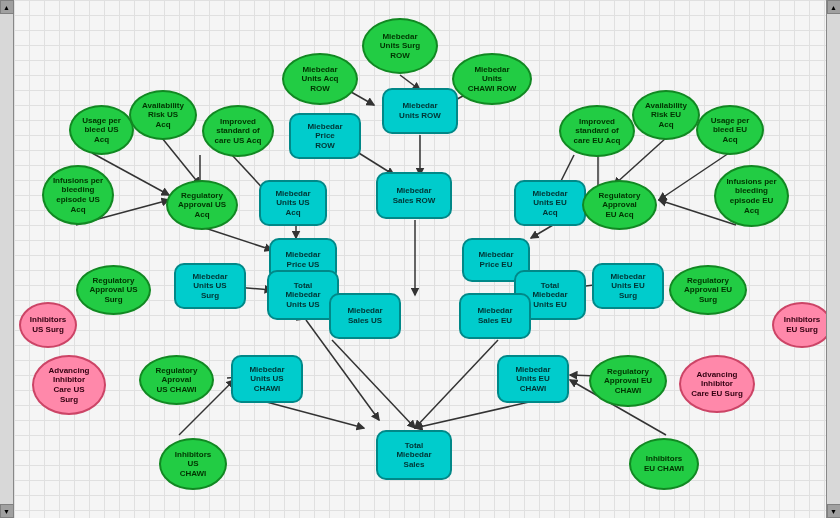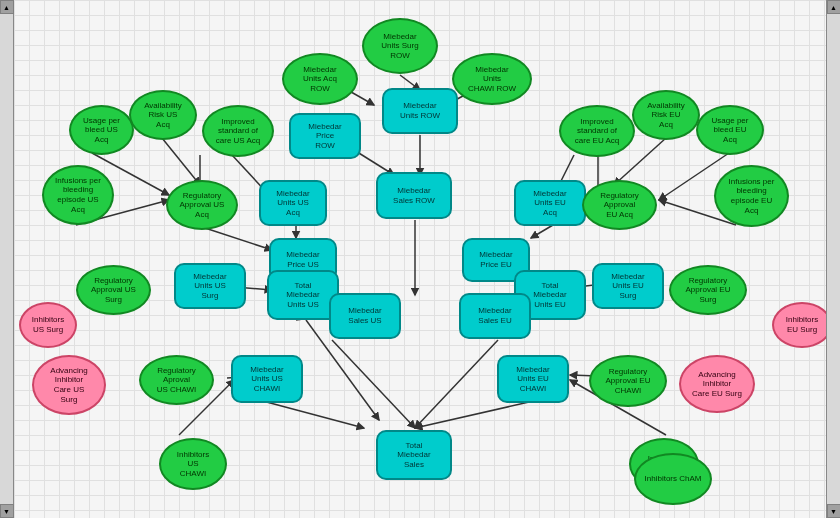--- a/index.html
+++ b/index.html
@@ -60,21 +60,21 @@
       background-size: 15px 15px;
     }
     
     .node {
       position: absolute;
       display: flex;
       align-items: center;
       justify-content: center;
       text-align: center;
       font-size: 8px;
-      font-weight: normal;
+      font-weight: bold;
       line-height: 1.2;
       cursor: pointer;
     }
     .node-green {
       background: #22cc44;
       border: 2px solid #118822;
       color: #003300;
       border-radius: 50%;
     }
     .node-teal {
@@ -205,21 +205,20 @@
     <div class="node node-green" style="left:545px;top:105px;width:76px;height:52px;">Improved<br>standard of<br>care EU Acq</div>
     <div class="node node-green" style="left:682px;top:105px;width:68px;height:50px;">Usage per<br>bleed EU<br>Acq</div>
     <div class="node node-green" style="left:700px;top:165px;width:75px;height:62px;">Infusions per<br>bleeding<br>episode EU<br>Acq</div>
     <div class="node node-green" style="left:568px;top:180px;width:75px;height:50px;">Regulatory<br>Approval<br>EU Acq</div>
     <div class="node node-green" style="left:655px;top:265px;width:78px;height:50px;">Regulatory<br>Approval EU<br>Surg</div>
     <div class="node node-pink" style="left:758px;top:302px;width:60px;height:46px;">Inhibitors<br>EU Surg</div>
     <div class="node node-pink" style="left:665px;top:355px;width:76px;height:58px;">Advancing<br>Inhibitor<br>Care EU Surg</div>
 
     <div class="node node-green" style="left:575px;top:355px;width:78px;height:52px;">Regulatory<br>Approval EU<br>CHAWI</div>
     <div class="node node-green" style="left:615px;top:438px;width:70px;height:52px;">Inhibitors<br>EU CHAWI</div>
-    <div class="node node-green" style="left:620px;top:453px;width:78px;height:52px;">Inhibitors ChAM</div>
   </div>
 
   <div class="scrollbar-right">
     <div class="scroll-btn">▲</div>
     <div class="scroll-track"></div>
     <div class="scroll-btn">▼</div>
   </div>
 </div>
 
 </body></html>

